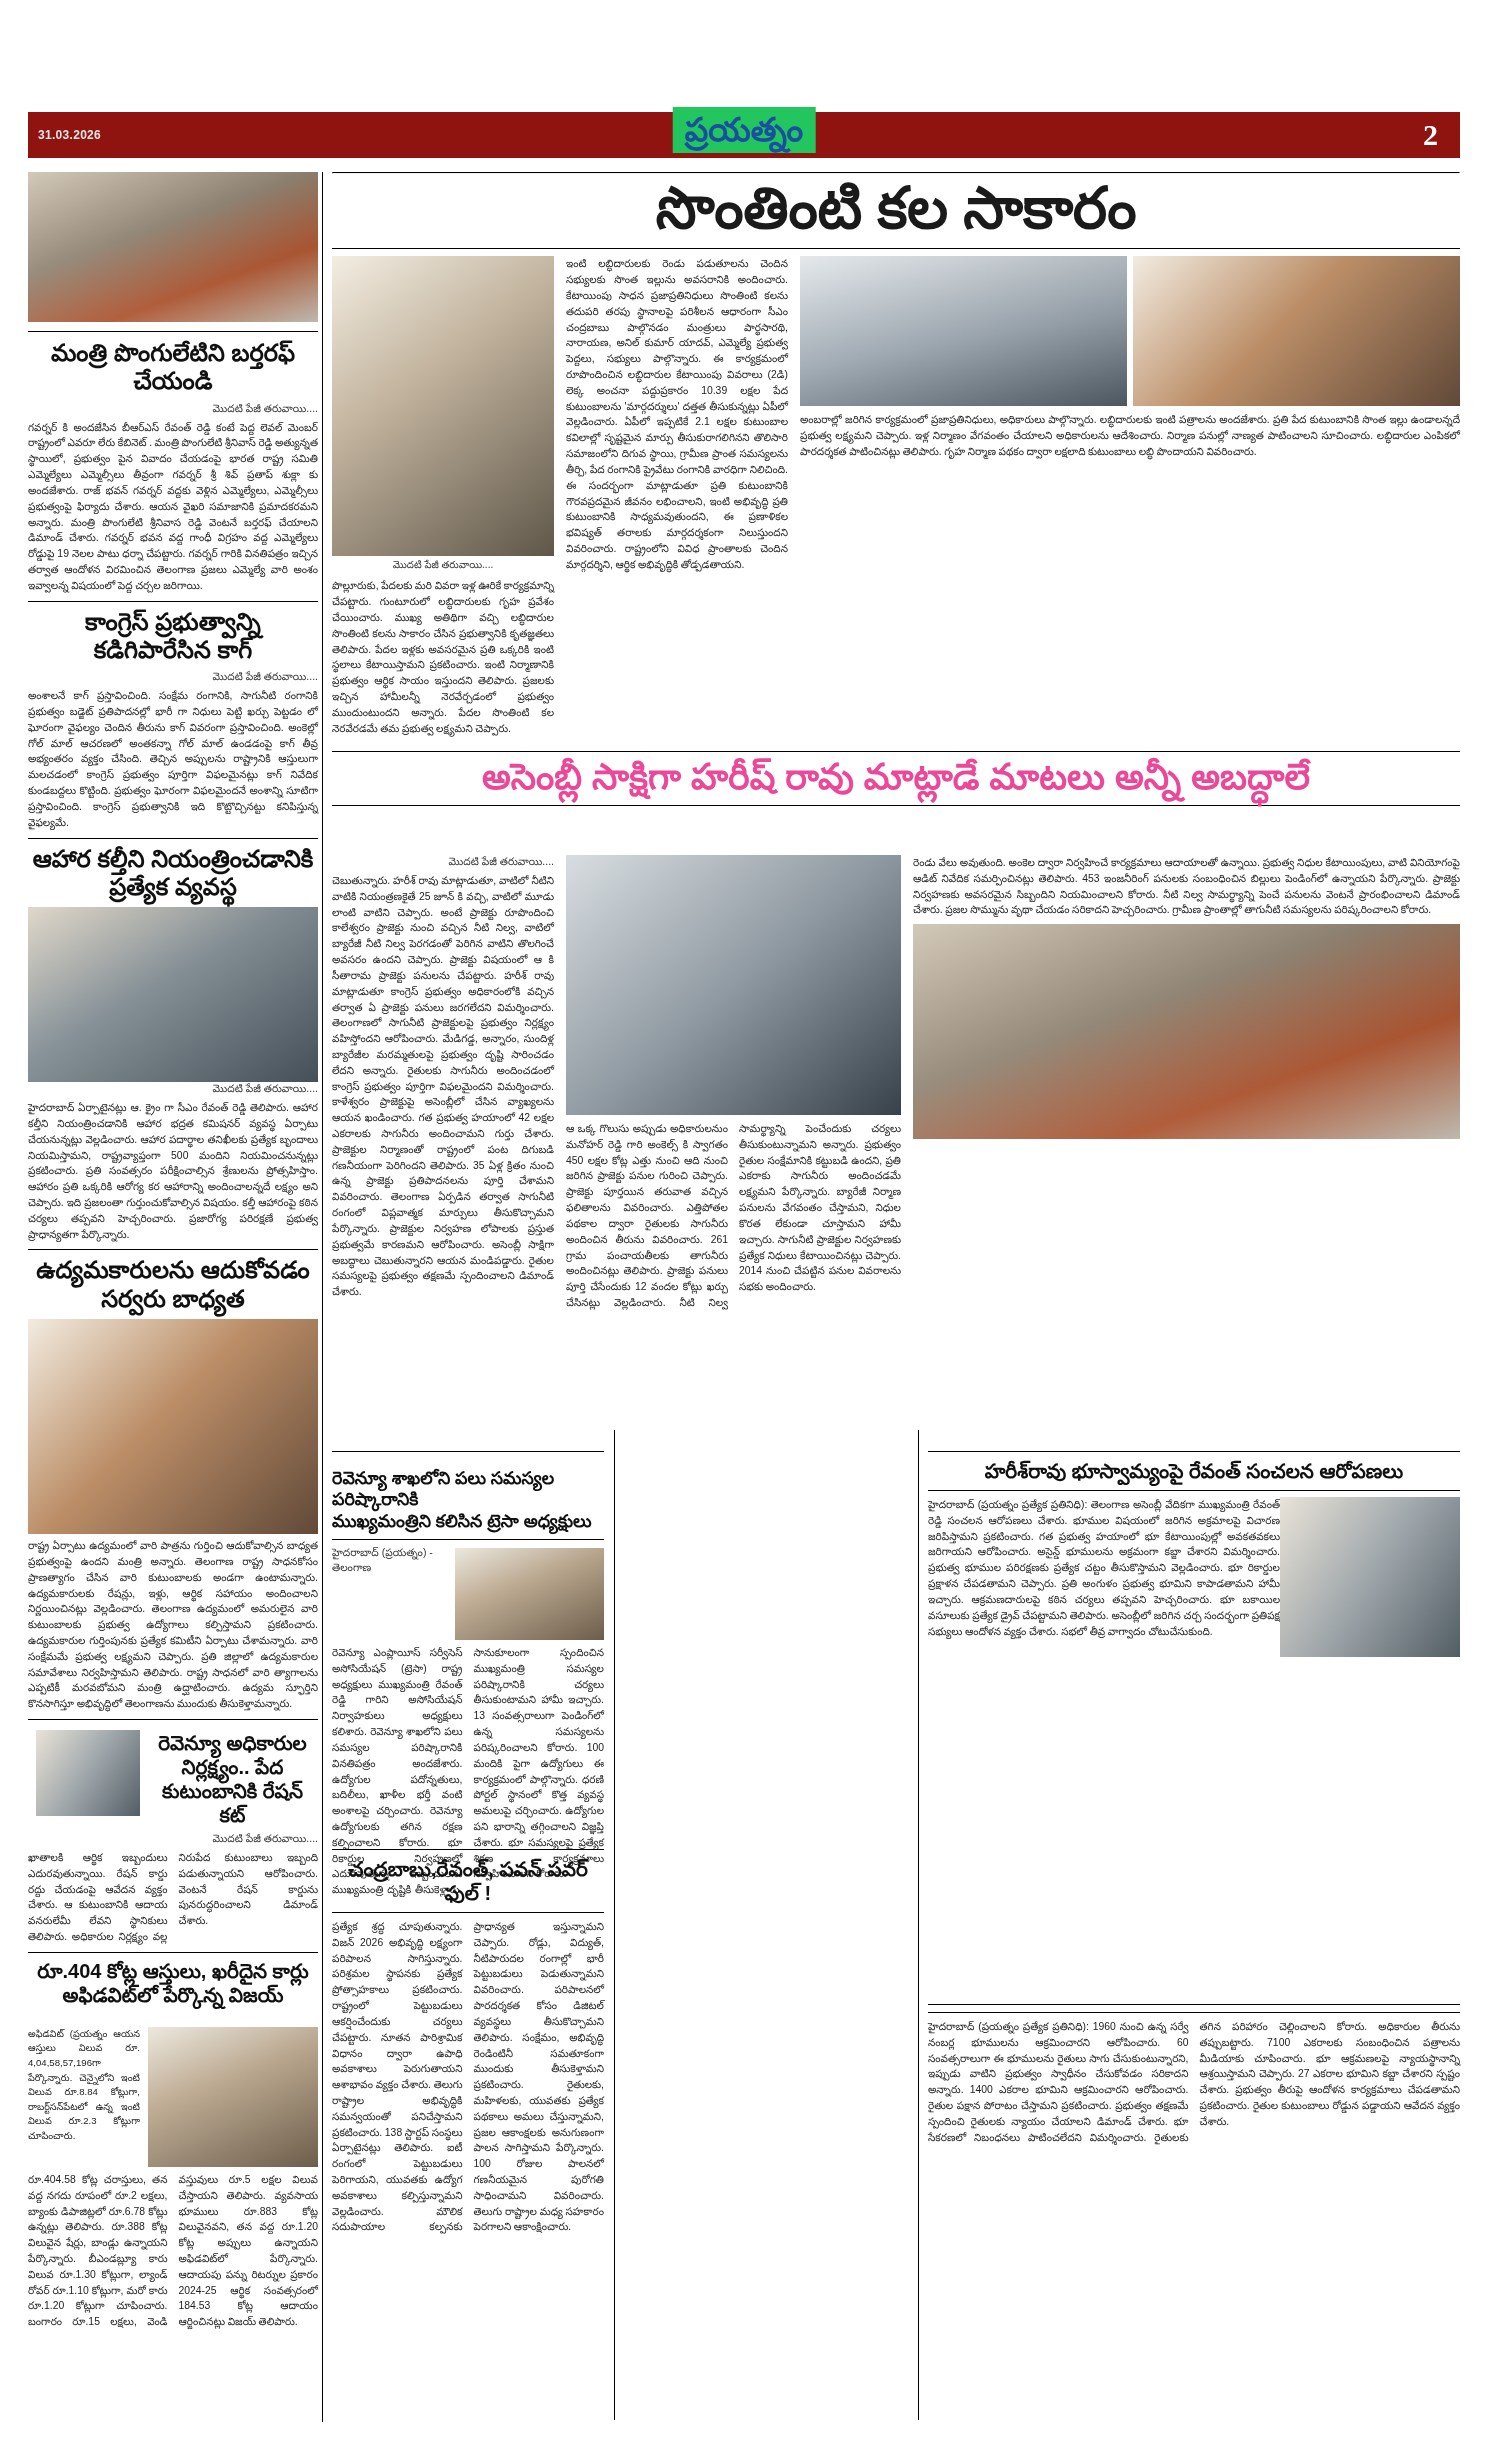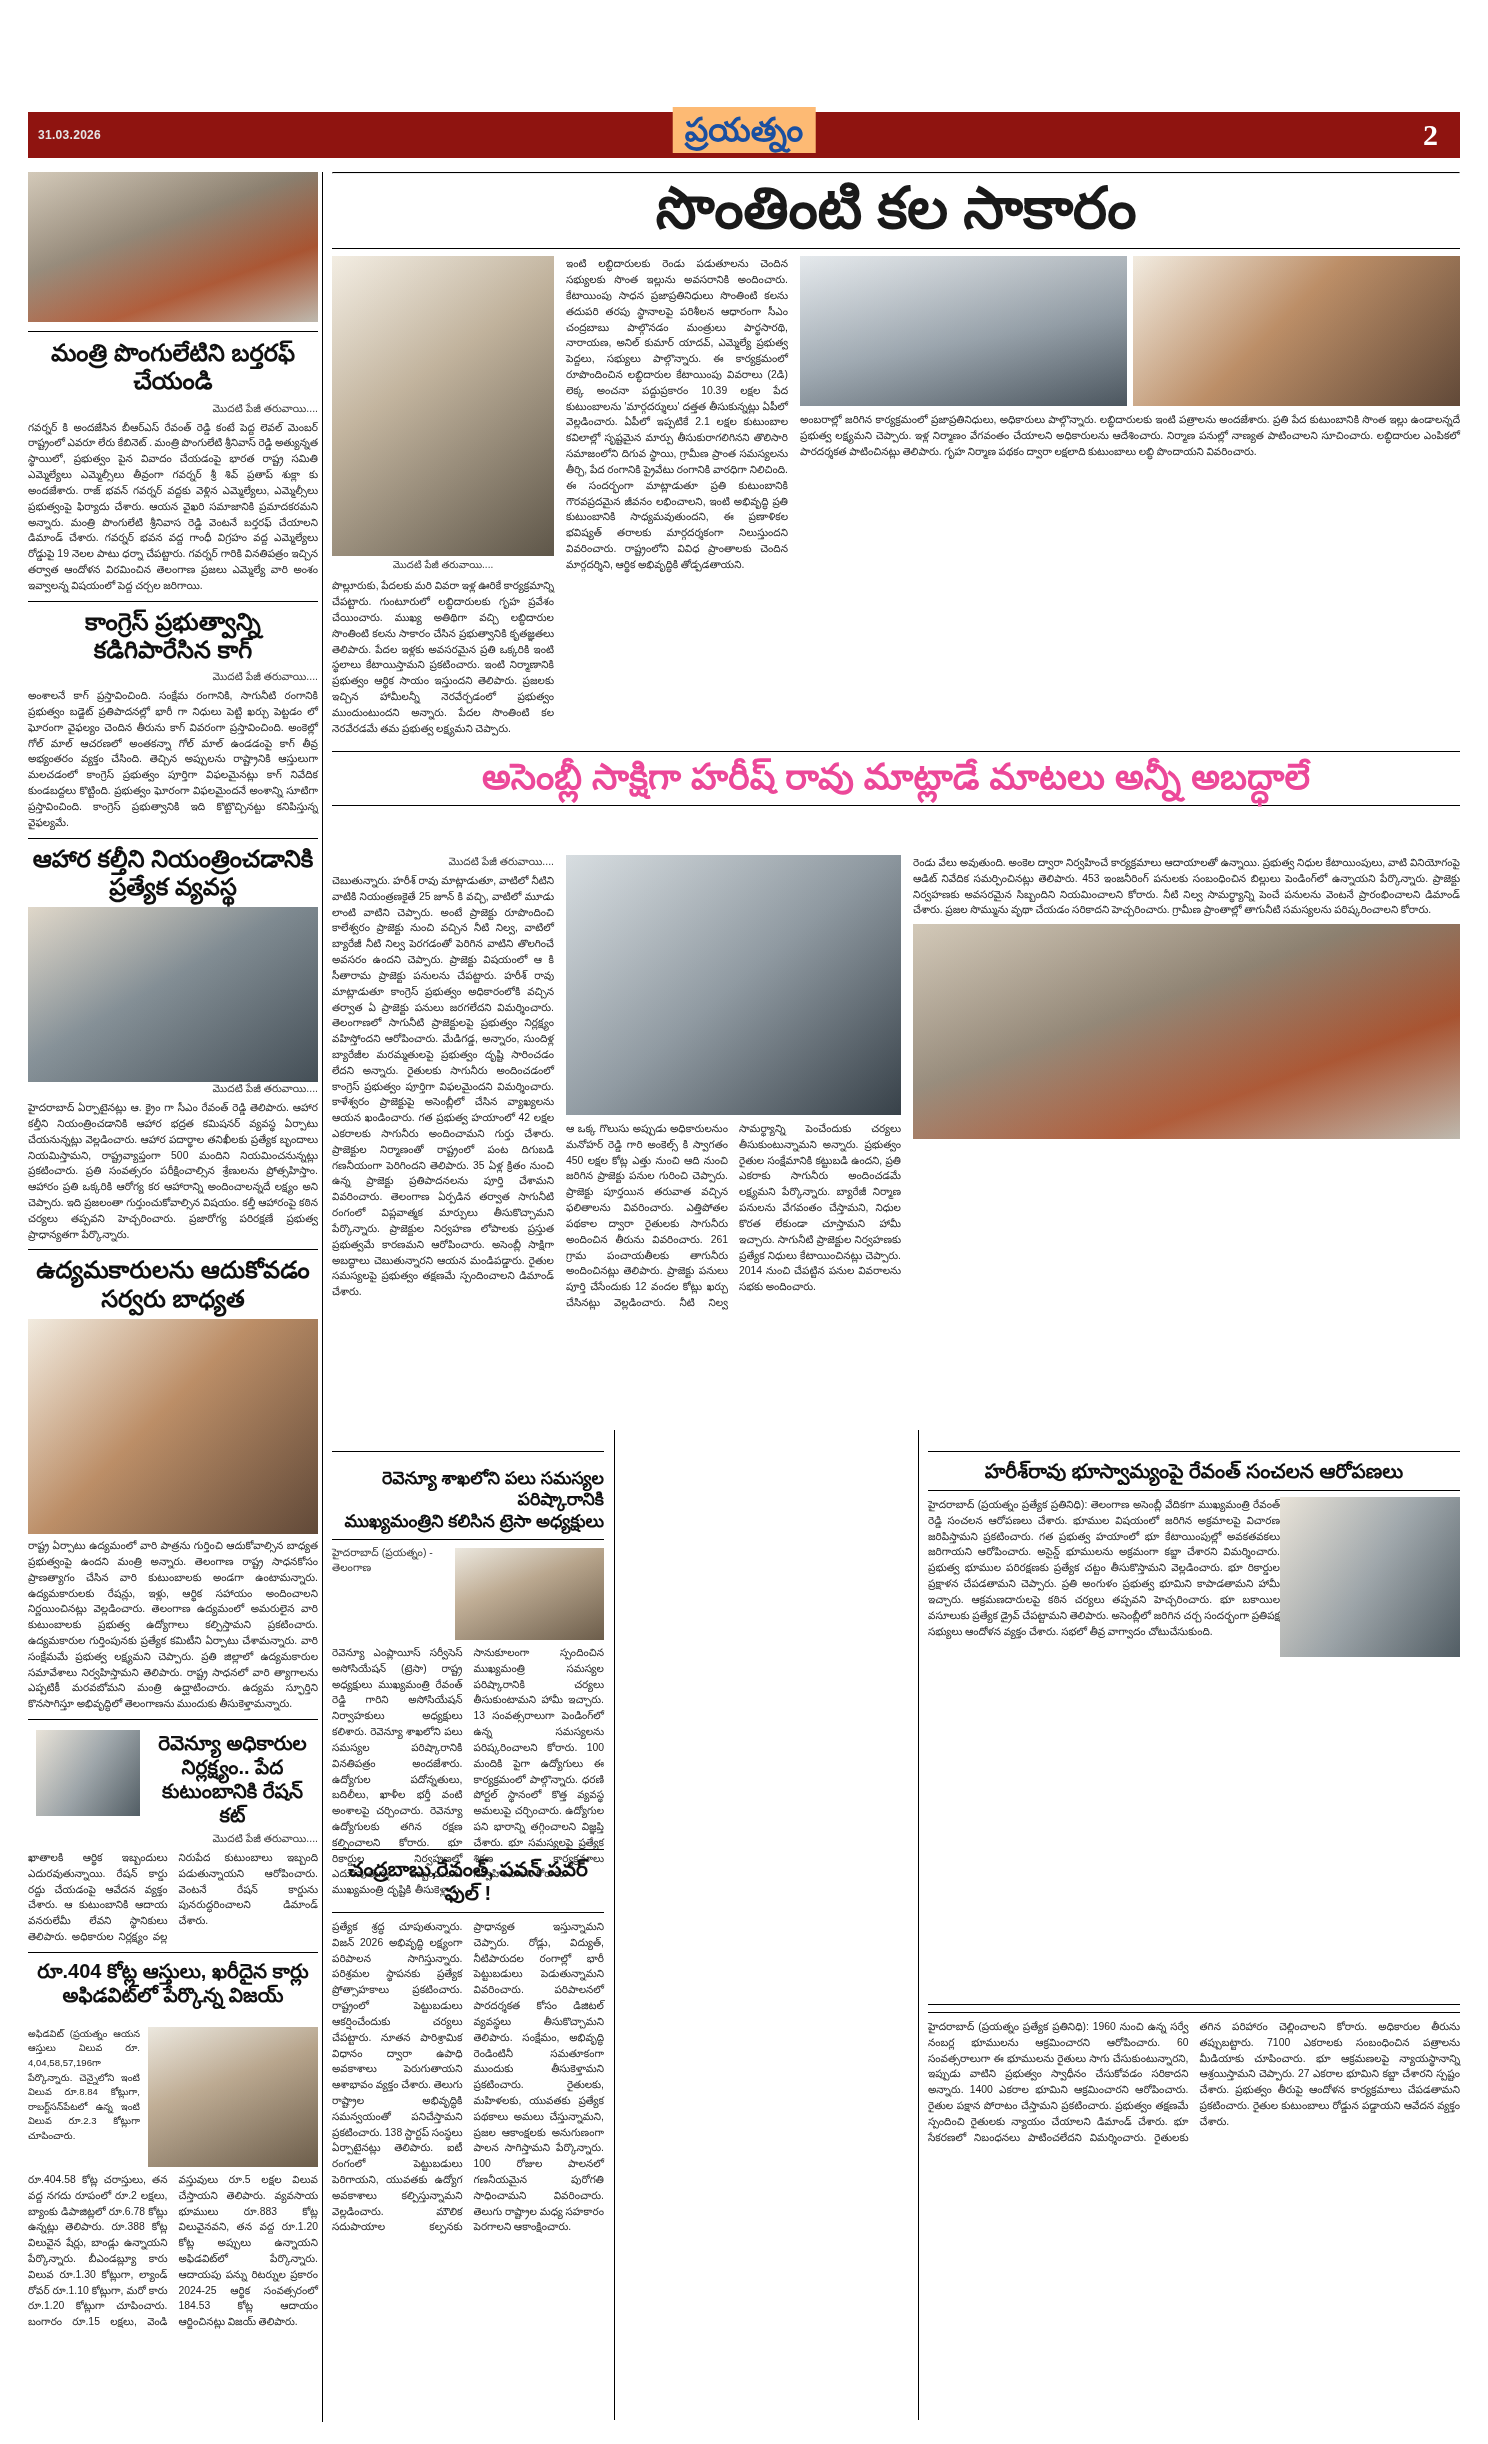--- a/index.html
+++ b/index.html
@@ -33,21 +33,21 @@
     font-size: 12px;
     font-weight: bold;
     padding-left: 10px;
     letter-spacing: .3px;
   }
   .masthead-logo {
     position: absolute;
     left: 50%;
     transform: translateX(-50%);
     top: -5px;
-    background: #fdba74;
+    background: #22c55e;
     padding: 2px 12px 3px 12px;
     color: #1a4fa0;
     font-size: 33px;
     font-weight: bold;
     line-height: 1.25;
     font-family: "Liberation Sans", "DejaVu Sans", sans-serif;
     white-space: nowrap;
   }
   .masthead-pageno {
     color: #ffffff;
@@ -102,21 +102,21 @@
     font-weight: bold;
     line-height: 1.2;
     text-align: center;
     color: #111;
     margin: 5px 0 5px 0;
   }
   .hl-mini {
     font-size: 17.5px;
     font-weight: bold;
     line-height: 1.22;
-    text-align: right;
+    text-align: left;
     color: #111;
     margin: 16px 0 5px 0;
   }
 
   .dateline {
     font-size: 10.5px;
     text-align: right;
     color: #333;
     margin: 0 0 3px 0;
     font-style: normal;

